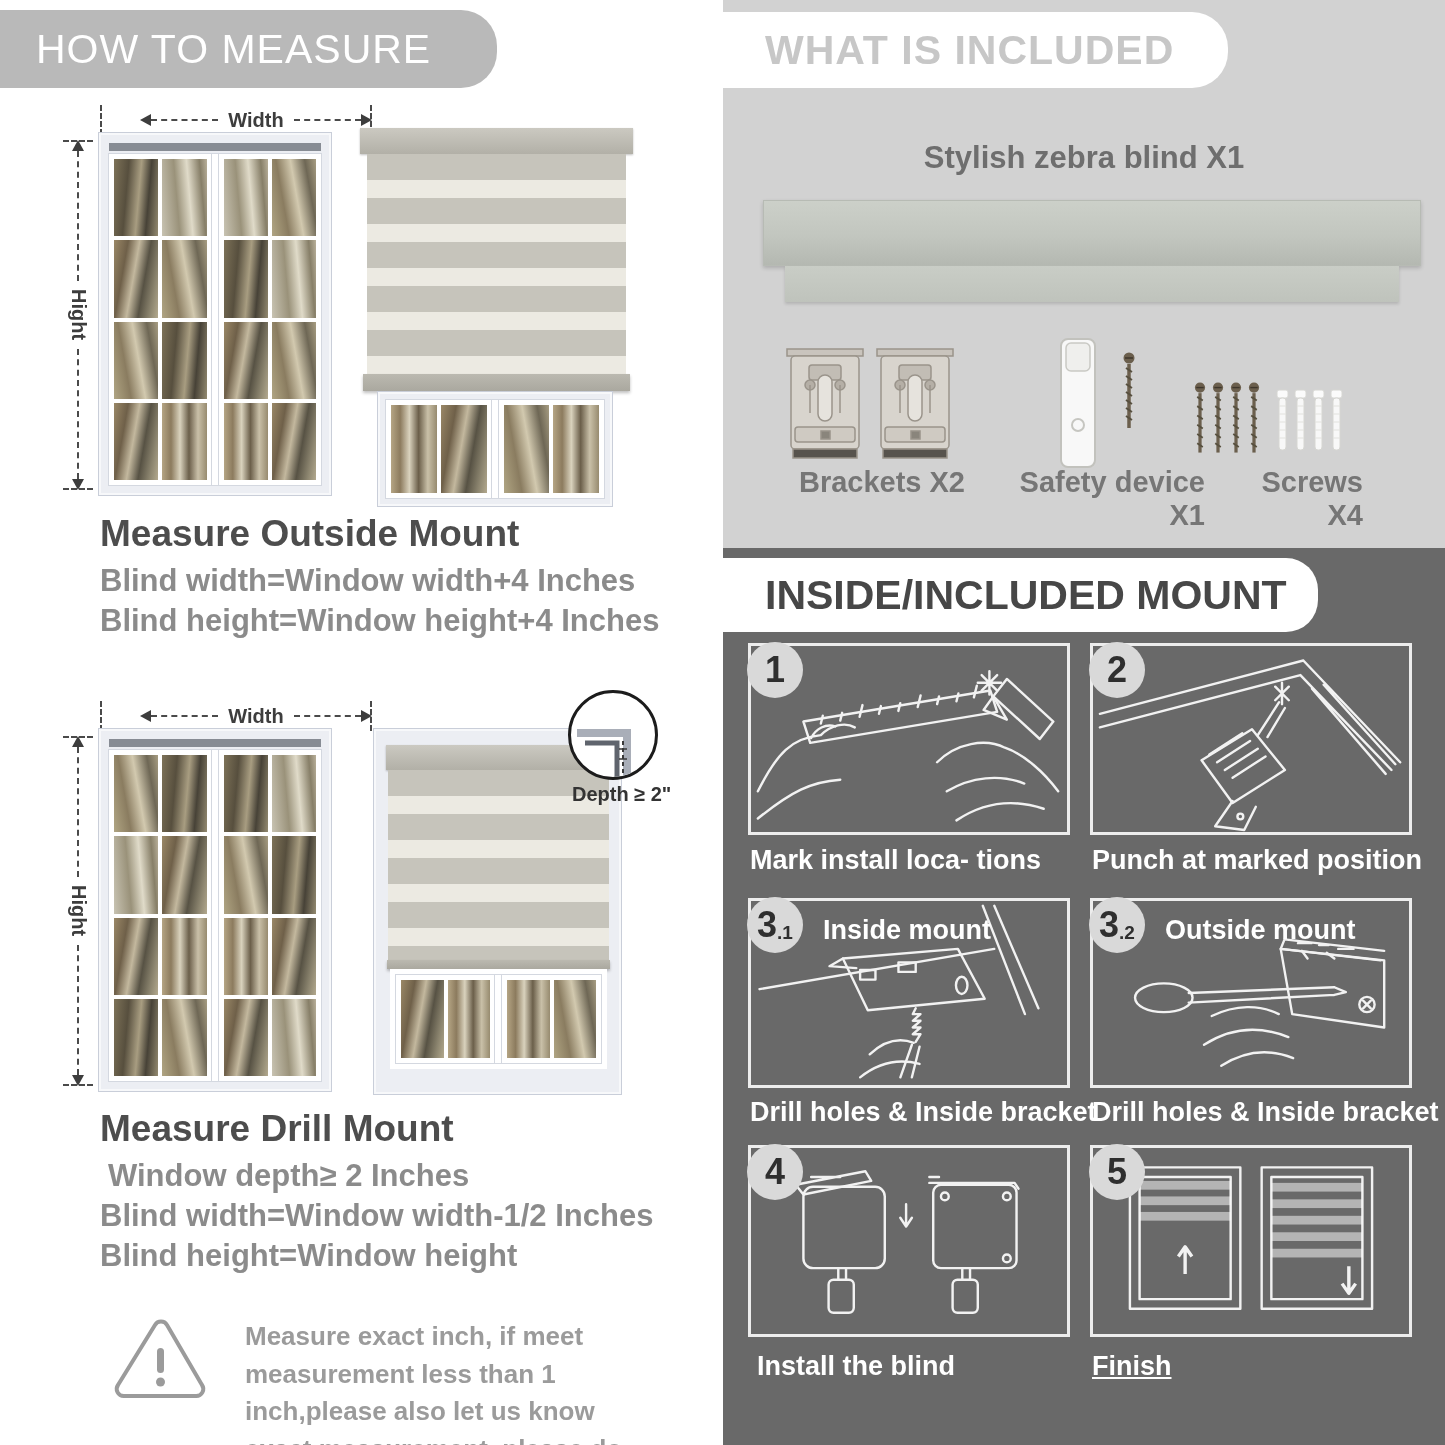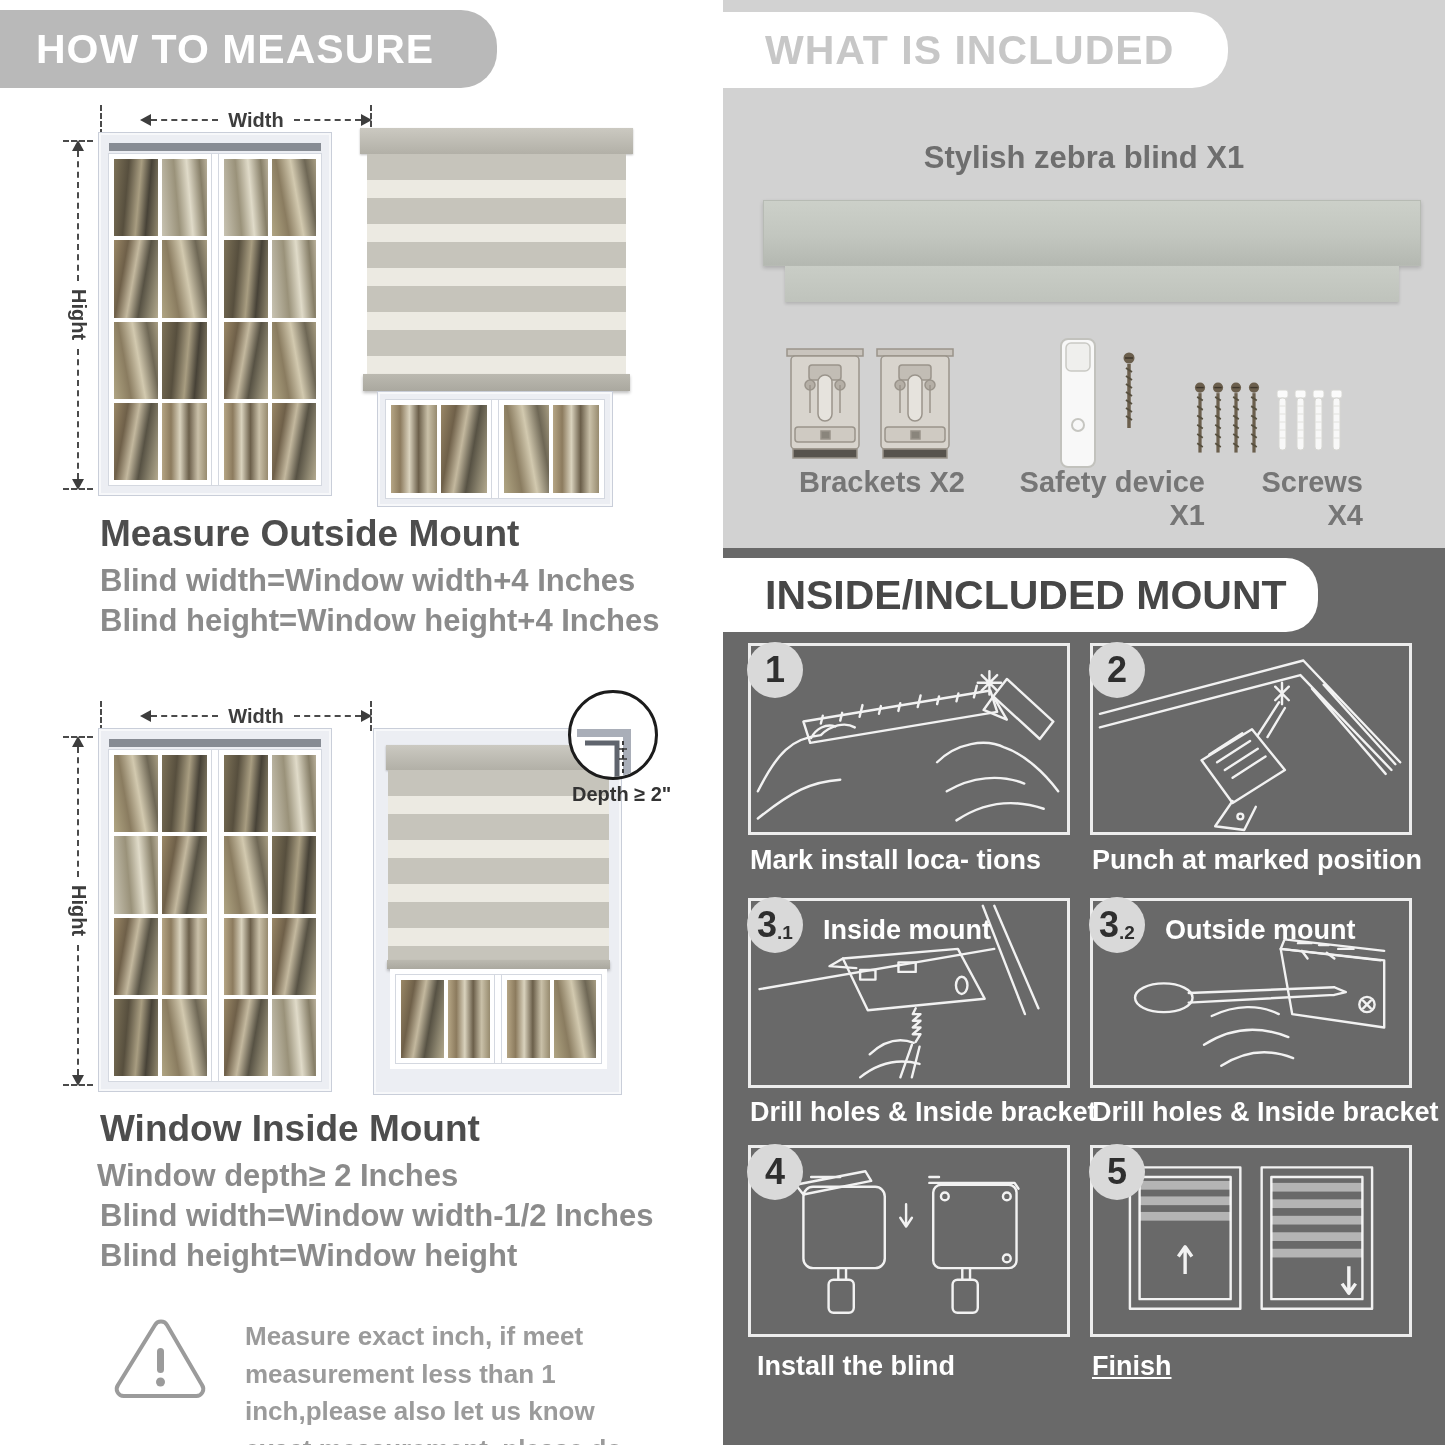--- a/index.html
+++ b/index.html
@@ -2,21 +2,21 @@
 <html><head>
 <meta charset="utf-8">
 <style>
   html,body{margin:0;padding:0;background:#fff;}
   .page{position:relative;width:1445px;height:1445px;background:#ffffff;overflow:hidden;
         font-family:"Liberation Sans",sans-serif;}
   .abs{position:absolute;}
 
   
   .hdr-left{left:0;top:10px;width:497px;height:78px;background:#b9b9b9;
-            border-radius:0 36px 36px 0;color:#ffffff;font-size:41px;font-weight:700;
+            border-radius:0 36px 36px 0;color:#ffffff;font-size:41px;font-weight:400;
             line-height:78px;padding-left:36px;box-sizing:border-box;letter-spacing:1px;}
 
   
   .harrow{display:flex;align-items:center;height:24px;padding-left:40px;}
   .harrow .dash{flex:1;border-top:2px dashed #4a4a4a;height:0;}
   .harrow .lbl{padding:0 10px;font-size:20px;font-weight:700;color:#3d3d3d;}
   .ah{width:0;height:0;border-top:6px solid transparent;border-bottom:6px solid transparent;}
   .ah.l{border-right:11px solid #3d3d3d;}
   .ah.r{border-left:11px solid #3d3d3d;}
   .tickv{position:absolute;top:-3px;height:30px;border-left:2px dashed #4a4a4a;width:0;}
@@ -243,22 +243,22 @@
   <div class="abs mag" style="left:568px;top:690px;">
     <svg width="84" height="84" viewBox="0 0 84 84">
       <path d="M6,40 H56 V84" stroke="#a9aeb8" stroke-width="8" fill="none"></path>
       <path d="M14,50 H46 V84" stroke="#5f646d" stroke-width="5" fill="none"></path>
       <path d="M52,48 V84" stroke="#3a3a3a" stroke-width="2" stroke-dasharray="4,3" fill="none"></path>
       <path d="M48,56 h8 M48,66 h8" stroke="#3a3a3a" stroke-width="1.5" fill="none"></path>
     </svg>
   </div>
   <div class="abs depth-lbl" style="left:572px;top:783px;">Depth ≥ 2"</div>
 
-  <div class="abs sec-title" style="left:100px;top:1108px;">Window Inside Mount</div>
-  <div class="abs sec-line" style="left:97px;top:1158px;">Window depth≥ 2 Inches</div>
+  <div class="abs sec-title" style="left:100px;top:1108px;">Measure Drill Mount</div>
+  <div class="abs sec-line" style="left:108px;top:1158px;">Window depth≥ 2 Inches</div>
   <div class="abs sec-line" style="left:100px;top:1198px;">Blind width=Window width-1/2 Inches</div>
   <div class="abs sec-line" style="left:100px;top:1238px;">Blind height=Window height</div>
 
   <div class="abs" style="left:112px;top:1316px;width:96px;height:86px;">
     <svg width="96" height="86" viewBox="0 0 96 86">
       <path d="M43,9 a7,7 0 0 1 12,0 L90,69 a7,7 0 0 1 -6,11 L12,80 a7,7 0 0 1 -6,-11 z" fill="none" stroke="#9b9b9b" stroke-width="4" stroke-linejoin="round"></path>
       <rect x="45" y="32" width="7" height="25" rx="3.5" fill="#9b9b9b"></rect>
       <circle cx="48.5" cy="66" r="4.5" fill="#9b9b9b"></circle>
     </svg>
   </div>

